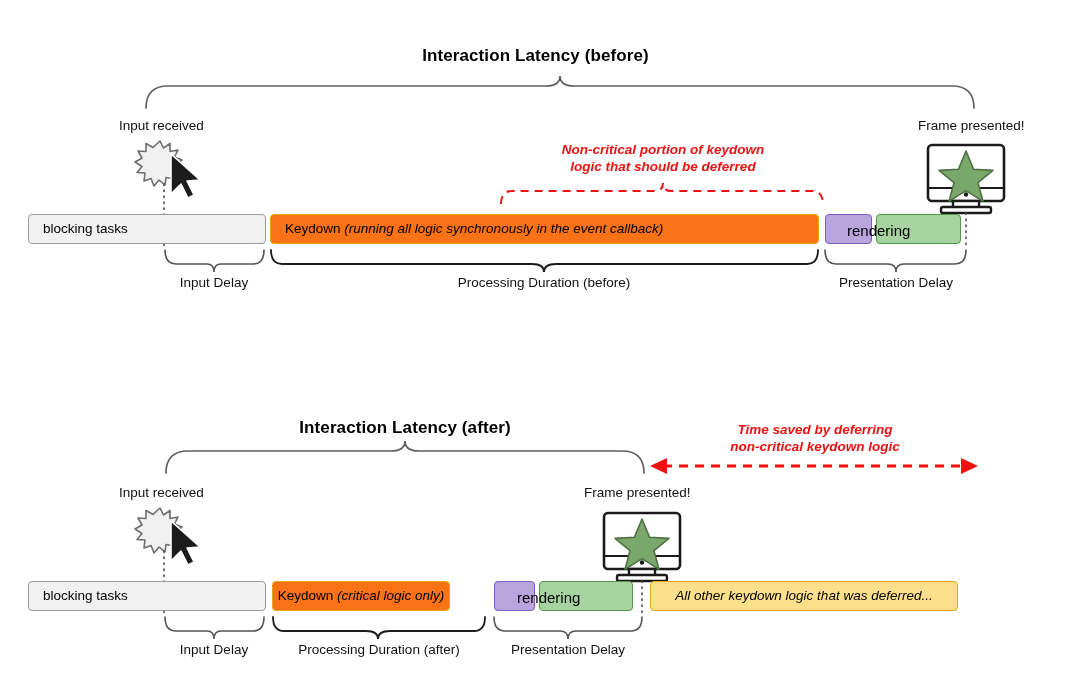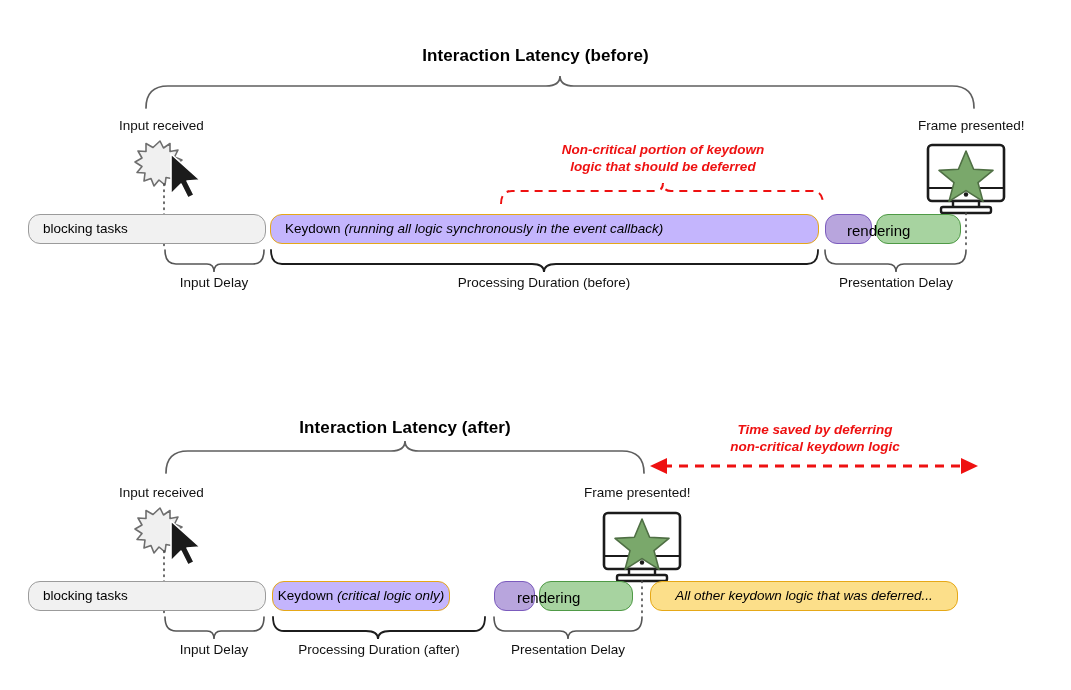--- a/index.html
+++ b/index.html
@@ -52,38 +52,38 @@
     line-height: 17px;
     text-align: center;
     white-space: nowrap;
   }
 
   
   .bar {
     position: absolute;
     height: 30px;
     box-sizing: border-box;
-    border-radius: 12px;
+    border-radius: 4px;
     display: flex;
     align-items: center;
     font-size: 13.5px;
     overflow: visible;
     white-space: nowrap;
   }
   .bar-label {
     white-space: nowrap;
     line-height: 1;
   }
   .bar-blocking {
     background: #f1f1f1;
     border: 1.4px solid #9b9b9b;
     padding-left: 14px;
   }
   .bar-keydown {
-    background: #c4b5fd;
+    background: #f97316;
     border: 1.4px solid #e6a817;
     justify-content: center;
   }
   .bar-keydown-left {
     justify-content: flex-start;
     padding-left: 14px;
   }
   .bar-purple {
     background: #b8a5dd;
     border: 1.4px solid #7b5bbd;

